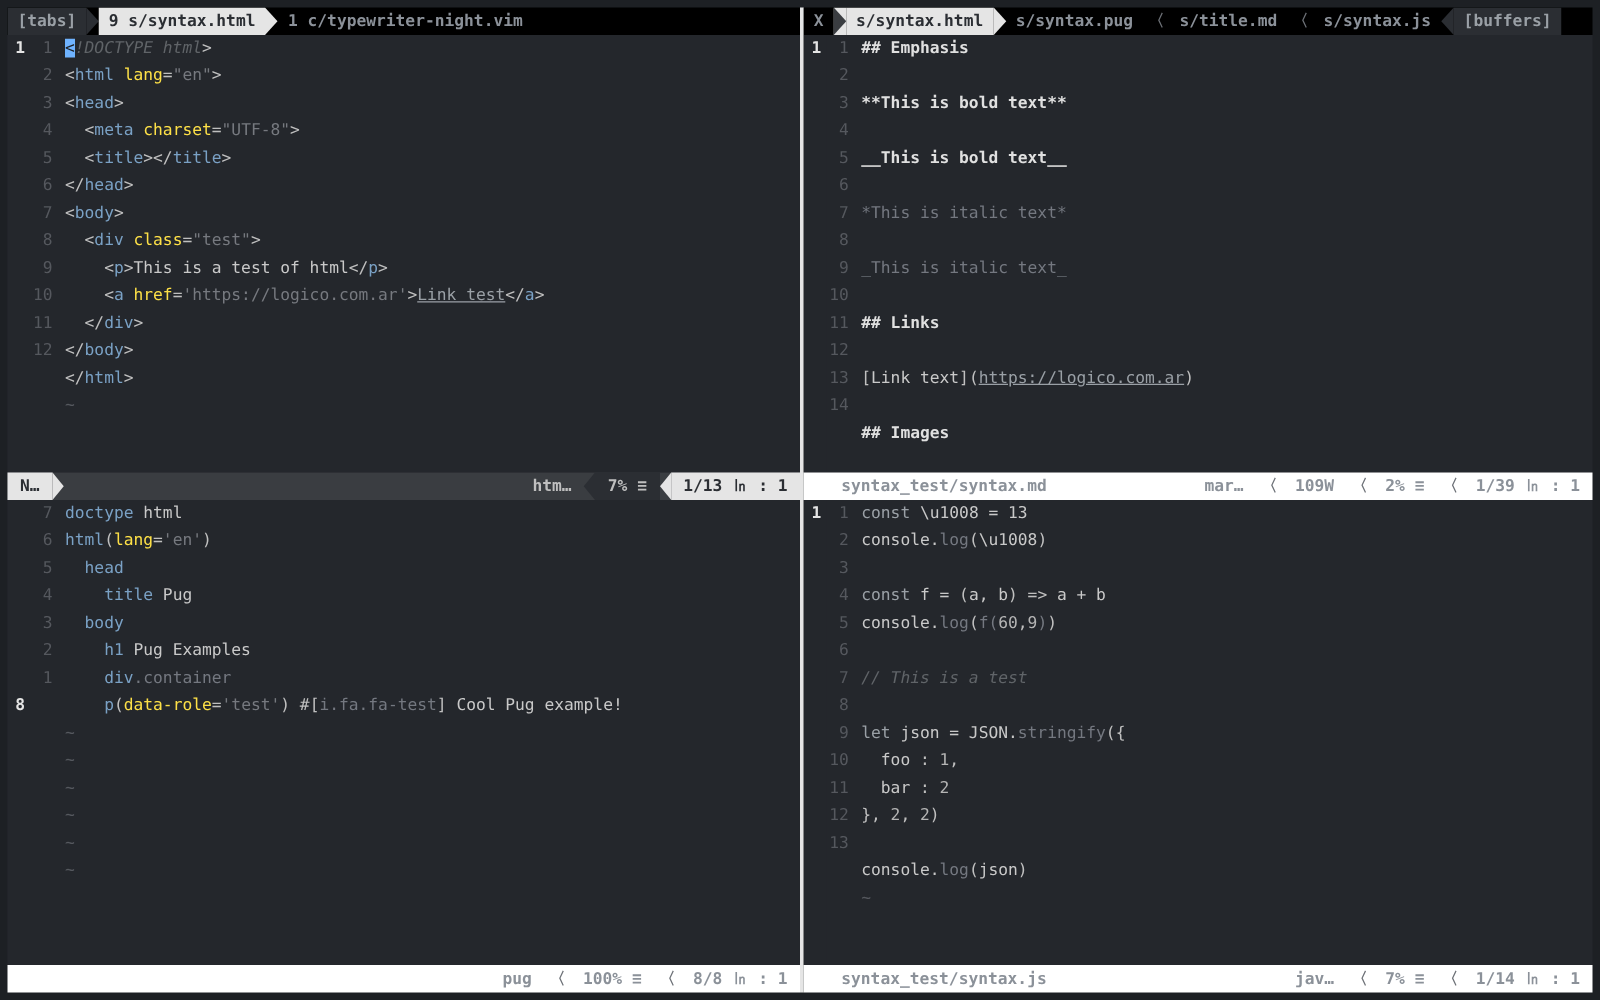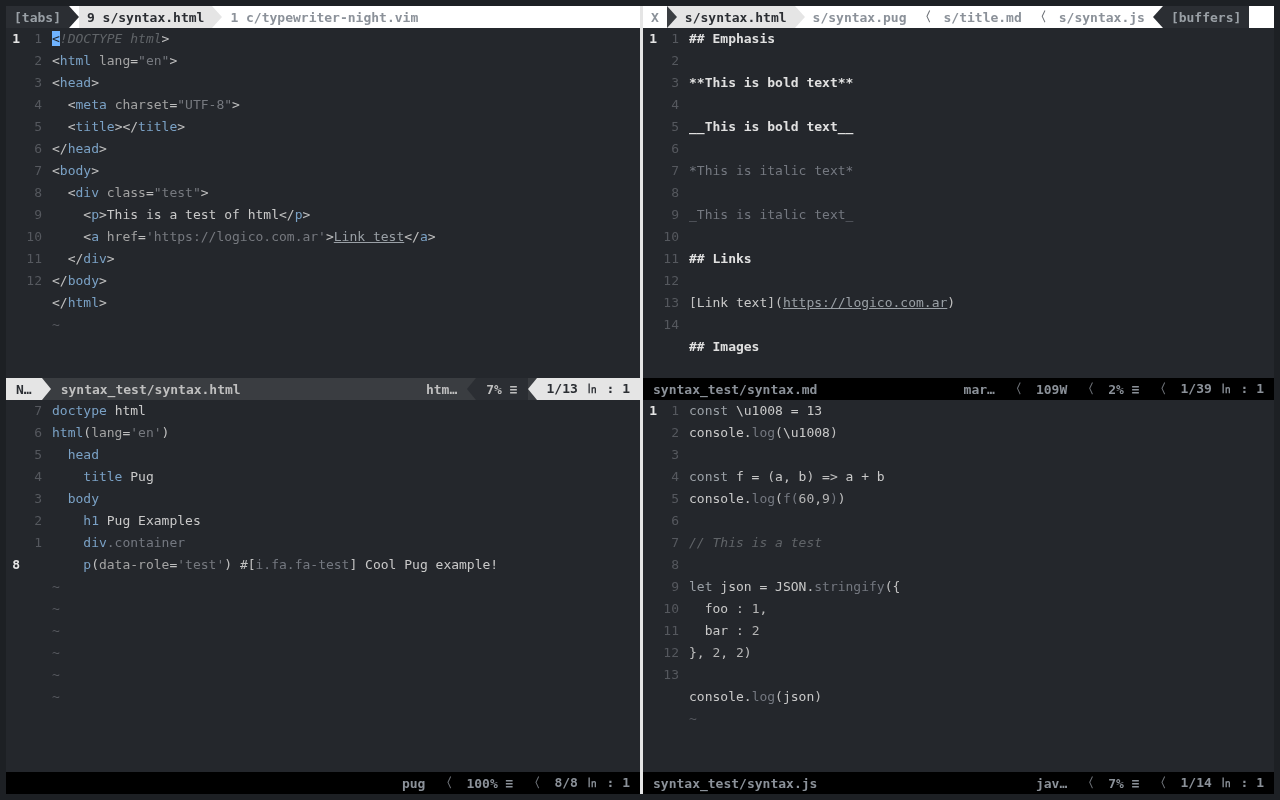--- a/index.html
+++ b/index.html
@@ -17,21 +17,21 @@
     grid-template-rows: 1fr 1fr;
     width: 100%;
     height: 100%;
   }
   .pane { display: flex; flex-direction: column; min-height: 0; }
   .pane + .pane { }
   .pane.right { border-left: 3px solid #e5e5e5; }
   
   .tabbar {
     display: flex; align-items: stretch;
-    background: #ffffff;
+    background: #000000;
     font-weight: bold;
     height: 22px;
     user-select: none;
     overflow: hidden;
     white-space: nowrap;
   }
   .tabbar .tab, .tabbar .lbl {
     display: flex; align-items: center;
     padding: 0 8px;
   }
@@ -59,39 +59,39 @@
   .gutter {
     width: 28px; text-align: right; padding-right: 10px;
     color: #55585e;
   }
   .gutter .cur { color: #e5e5e5; font-weight: bold; }
   .lines { flex: 1; white-space: pre; }
   .tilde { color: #55585e; }
   
   .c-comment   { color: #606468; font-style: italic; }
   .c-tag       { color: #7aa1c5; }
-  .c-attr      { color: #a3a3a3; }
+  .c-attr      { color: #fde047; }
   .c-str       { color: #76797f; }
   .c-text      { color: #c9c9c9; }
   .c-kw        { color: #9aa0a6; }
   .c-bold      { color: #e0e0e0; font-weight: bold; }
   .c-link      { color: #9aa0a6; text-decoration: underline; }
   .c-dim       { color: #747880; }
   .c-num       { color: #b5b5b5; }
   .c-punc      { color: #c0c0c0; }
   .cursor-cell { background:#6fb3ff; color:#1d2024; }
   
   .status {
     display: flex; align-items: stretch;
     height: 22px;
     background: #3a3d41;
     font-weight: bold;
     white-space: nowrap;
   }
-  .status.dim { background: #000000; color: #8b9199; }
+  .status.dim { background: #ffffff; color: #8b9199; padding-left: 20px; }
   .status .seg { display:flex; align-items:center; padding:0 10px; }
   .status .seg.light { background:#e5e5e5; color:#2b2e33; }
   .status .seg.dark { background:#2b2e33; color:#bfbfbf; }
   .status .spacer { flex:1; }
   .sep-r { width:0;height:0;border-top:11px solid transparent;border-bottom:11px solid transparent;border-left:9px solid #e5e5e5; }
   .sep-l { width:0;height:0;border-top:11px solid transparent;border-bottom:11px solid transparent;border-right:9px solid #e5e5e5; }
   .sep-l.dark { border-right-color:#2b2e33; }
   .thin { color:#6d7177; padding:0 4px; align-self:center; }
 </style>
 </head>
@@ -124,21 +124,20 @@
           <div>10</div>
           <div>11</div>
           <div>12</div>
           <div>&nbsp;</div>
         </div>
       <div class="lines" id="lines-tl"><div><span class="cursor-cell">&lt;</span><span class="c-comment">!DOCTYPE html</span><span class="c-punc">&gt;</span></div><div><span class="c-punc">&lt;</span><span class="c-tag">html</span> <span class="c-attr">lang</span>=<span class="c-str">"en"</span><span class="c-punc">&gt;</span></div><div><span class="c-punc">&lt;</span><span class="c-tag">head</span><span class="c-punc">&gt;</span></div><div>  <span class="c-punc">&lt;</span><span class="c-tag">meta</span> <span class="c-attr">charset</span>=<span class="c-str">"UTF-8"</span><span class="c-punc">&gt;</span></div><div>  <span class="c-punc">&lt;</span><span class="c-tag">title</span><span class="c-punc">&gt;&lt;/</span><span class="c-tag">title</span><span class="c-punc">&gt;</span></div><div><span class="c-punc">&lt;/</span><span class="c-tag">head</span><span class="c-punc">&gt;</span></div><div><span class="c-punc">&lt;</span><span class="c-tag">body</span><span class="c-punc">&gt;</span></div><div>  <span class="c-punc">&lt;</span><span class="c-tag">div</span> <span class="c-attr">class</span>=<span class="c-str">"test"</span><span class="c-punc">&gt;</span></div><div>    <span class="c-punc">&lt;</span><span class="c-tag">p</span><span class="c-punc">&gt;</span><span class="c-text">This is a test of html</span><span class="c-punc">&lt;/</span><span class="c-tag">p</span><span class="c-punc">&gt;</span></div><div>    <span class="c-punc">&lt;</span><span class="c-tag">a</span> <span class="c-attr">href</span>=<span class="c-str">'https://logico.com.ar'</span><span class="c-punc">&gt;</span><span class="c-link">Link test</span><span class="c-punc">&lt;/</span><span class="c-tag">a</span><span class="c-punc">&gt;</span></div><div>  <span class="c-punc">&lt;/</span><span class="c-tag">div</span><span class="c-punc">&gt;</span></div><div><span class="c-punc">&lt;/</span><span class="c-tag">body</span><span class="c-punc">&gt;</span></div><div><span class="c-punc">&lt;/</span><span class="c-tag">html</span><span class="c-punc">&gt;</span></div><div class="tilde">~</div></div>
     </div>
     <div class="status">
       <div class="seg light">N…</div>
       <div class="sep-r"></div>
-      <div class="seg">syntax_test/syntax.html</div>
       <div class="spacer"></div>
       <div class="seg">htm…</div>
       <div class="sep-l dark"></div>
       <div class="seg dark">7% ≡</div>
       <div class="sep-l"></div>
       <div class="seg light">1/13 ㏑ :  1</div>
     </div>
   </div>
 
   <div class="pane right">

